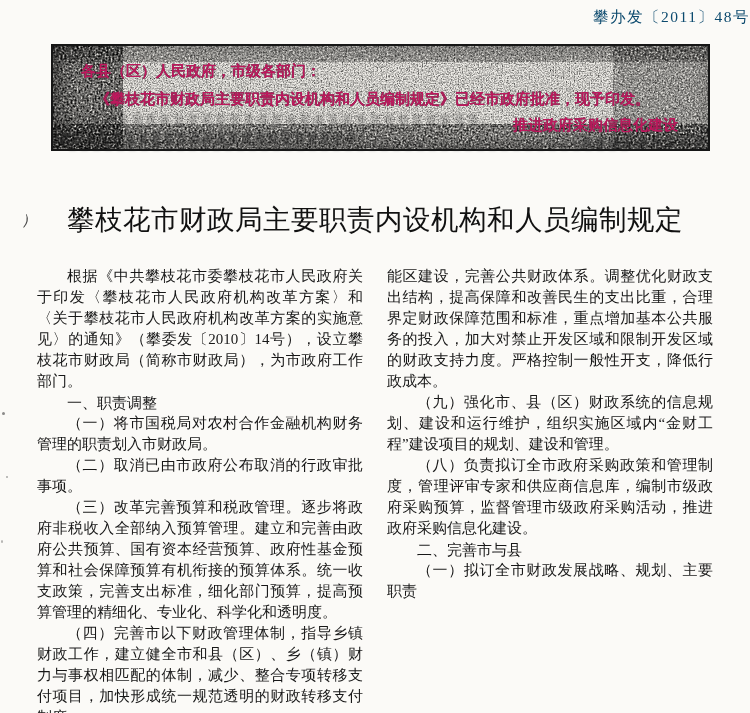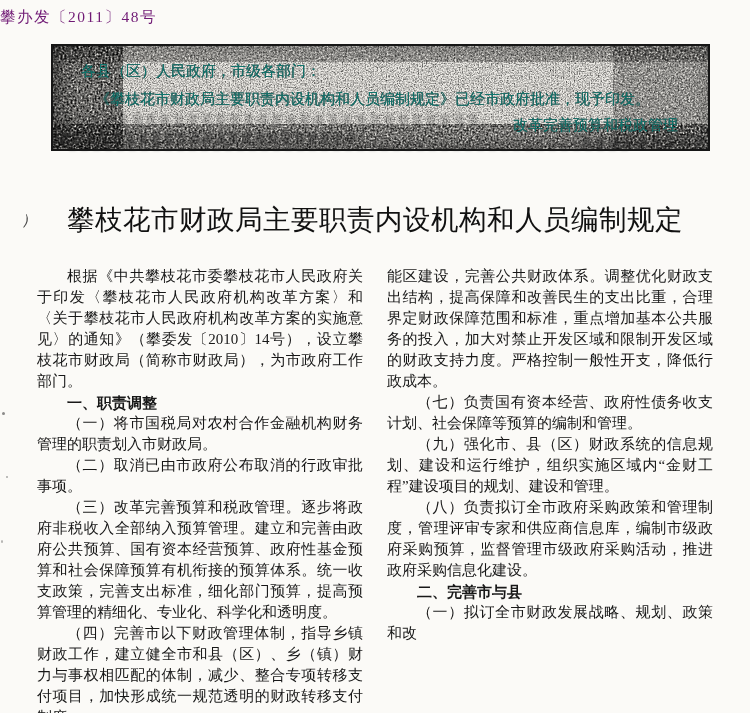--- a/index.html
+++ b/index.html
@@ -3,31 +3,31 @@
 <meta charset="utf-8">
 <style>
   html,body{margin:0;padding:0}
   body{
     width:750px;height:713px;position:relative;overflow:hidden;
     background:#fbfaf7;color:#1b1b1b;
     font-family:"Liberation Serif","DejaVu Serif",serif;
   }
   .doc-number{
     position:absolute;top:7px;left:0;width:100%;
-    text-align:left;font-size:15.5px;letter-spacing:1.5px;color:#701a75;
+    text-align:right;font-size:15.5px;letter-spacing:1.5px;color:#0c4a6e;
   }
   
   .notice-box{
     position:absolute;left:51px;top:44px;width:655px;height:103px;
     border:2.5px solid #161616;background:#edebe6;
     box-shadow:inset 0 0 16px rgba(25,25,25,.32);
   }
   .notice-box svg.noise{position:absolute;left:0;top:0;width:100%;height:100%;}
-  .box-line{position:absolute;font-size:15px;white-space:nowrap;color:#0f766e;
-    text-shadow:0 0 .6px #333;}
+  .box-line{position:absolute;font-size:15px;white-space:nowrap;color:#be185d;
+    text-shadow:0 0 .6px #333;font-weight:bold;}
   .salutation{left:28px;top:16px;}
   .notice-body{left:12px;top:44px;text-indent:2em;}
   .notice-date{right:30px;top:70px;}
   .sm{position:absolute;filter:blur(1.3px);opacity:.7;}
   .sm-a{left:8px;top:86px;width:300px;height:12px;
     background:repeating-linear-gradient(90deg,rgba(35,35,35,.55) 0 8px,rgba(35,35,35,.07) 8px 13px);}
   .sm-b{left:16px;top:95px;width:560px;height:10px;opacity:.5;
     background:repeating-linear-gradient(90deg,rgba(40,40,40,.4) 0 7px,rgba(40,40,40,.05) 7px 12px);}
   .sm-c{right:6px;top:90px;width:120px;height:12px;
     background:repeating-linear-gradient(90deg,rgba(35,35,35,.5) 0 9px,rgba(35,35,35,.08) 9px 14px);}
@@ -46,21 +46,21 @@
     transform:rotate(12deg);
   }
   
   .columns{
     position:absolute;left:37px;top:266px;width:676px;display:flex;gap:24px;
   }
   .col{width:330px;font-size:15px;line-height:21px;text-align:justify;color:#181818;}
   .para{margin:0;text-indent:2em;}
   .para.cont{text-indent:0;}
   .para.heading{
-    font-weight:bold;font-family:"Liberation Sans","DejaVu Sans",sans-serif;
+    font-weight:normal;font-family:"Liberation Sans","DejaVu Sans",sans-serif;
   }
   .speck{position:absolute;background:#5a5a5a;border-radius:50%;}
   .sp1{left:2px;top:412px;width:3px;height:3px;opacity:.7;}
   .sp2{left:6px;top:476px;width:2px;height:2px;opacity:.5;}
   .sp3{left:1px;top:540px;width:2px;height:3px;opacity:.45;}
 </style>
 </head>
 <body>
 
 <div class="doc-number">攀办发〔2011〕48号</div>
@@ -83,42 +83,41 @@
     <rect x="560" y="0" width="95" height="100%" filter="url(#gB)" opacity="0.5"></rect>
     <rect x="0" y="0" width="100%" height="16" filter="url(#gB)" opacity="0.5"></rect>
   </svg>
   <div class="sm sm-e"></div>
   <div class="sm sm-d"></div>
   <div class="sm sm-a"></div>
   <div class="sm sm-b"></div>
   <div class="sm sm-c"></div>
   <div class="box-line salutation">各县（区）人民政府，市级各部门：</div>
   <div class="box-line notice-body">《攀枝花市财政局主要职责内设机构和人员编制规定》已经市政府批准，现予印发。</div>
-  <div class="box-line notice-date">改革完善预算和税政管理</div>
+  <div class="box-line notice-date">推进政府采购信息化建设</div>
 </div>
 
 <div class="artifact">）</div>
 
 <h1 class="title">攀枝花市财政局主要职责内设机构和人员编制规定</h1>
 
 <div class="columns">
   <div class="col">
     <p class="para">根据《中共攀枝花市委攀枝花市人民政府关于印发〈攀枝花市人民政府机构改革方案〉和〈关于攀枝花市人民政府机构改革方案的实施意见〉的通知》（攀委发〔2010〕14号），设立攀枝花市财政局（简称市财政局），为市政府工作部门。</p>
     <p class="para heading">一、职责调整</p>
     <p class="para">（一）将市国税局对农村合作金融机构财务管理的职责划入市财政局。</p>
     <p class="para">（二）取消已由市政府公布取消的行政审批事项。</p>
     <p class="para">（三）改革完善预算和税政管理。逐步将政府非税收入全部纳入预算管理。建立和完善由政府公共预算、国有资本经营预算、政府性基金预算和社会保障预算有机衔接的预算体系。统一收支政策，完善支出标准，细化部门预算，提高预算管理的精细化、专业化、科学化和透明度。</p>
     <p class="para">（四）完善市以下财政管理体制，指导乡镇财政工作，建立健全市和县（区）、乡（镇）财力与事权相匹配的体制，减少、整合专项转移支付项目，加快形成统一规范透明的财政转移支付制度。</p>
     <p class="para">（五）围绕推进基本公共服务均等化和主体功</p>
   </div>
   <div class="col">
     <p class="para cont">能区建设，完善公共财政体系。调整优化财政支出结构，提高保障和改善民生的支出比重，合理界定财政保障范围和标准，重点增加基本公共服务的投入，加大对禁止开发区域和限制开发区域的财政支持力度。严格控制一般性开支，降低行政成本。</p>
-    <p class="para">（七）负责国有资本经营、政府性债务收支计划、社会保障等预算的编制和管理。</p>
     <p class="para">（九）强化市、县（区）财政系统的信息规划、建设和运行维护，组织实施区域内“金财工程”建设项目的规划、建设和管理。</p>
     <p class="para">（八）负责拟订全市政府采购政策和管理制度，管理评审专家和供应商信息库，编制市级政府采购预算，监督管理市级政府采购活动，推进政府采购信息化建设。</p>
     <p class="para heading">二、完善市与县</p>
-    <p class="para">（一）拟订全市财政发展战略、规划、政策和改</p>
+    <p class="para">（一）拟订全市财政发展战略、规划、主要职责</p>
   </div>
 </div>
 
 <div class="speck sp1"></div>
 <div class="speck sp2"></div>
 <div class="speck sp3"></div>
 
 </body></html>

